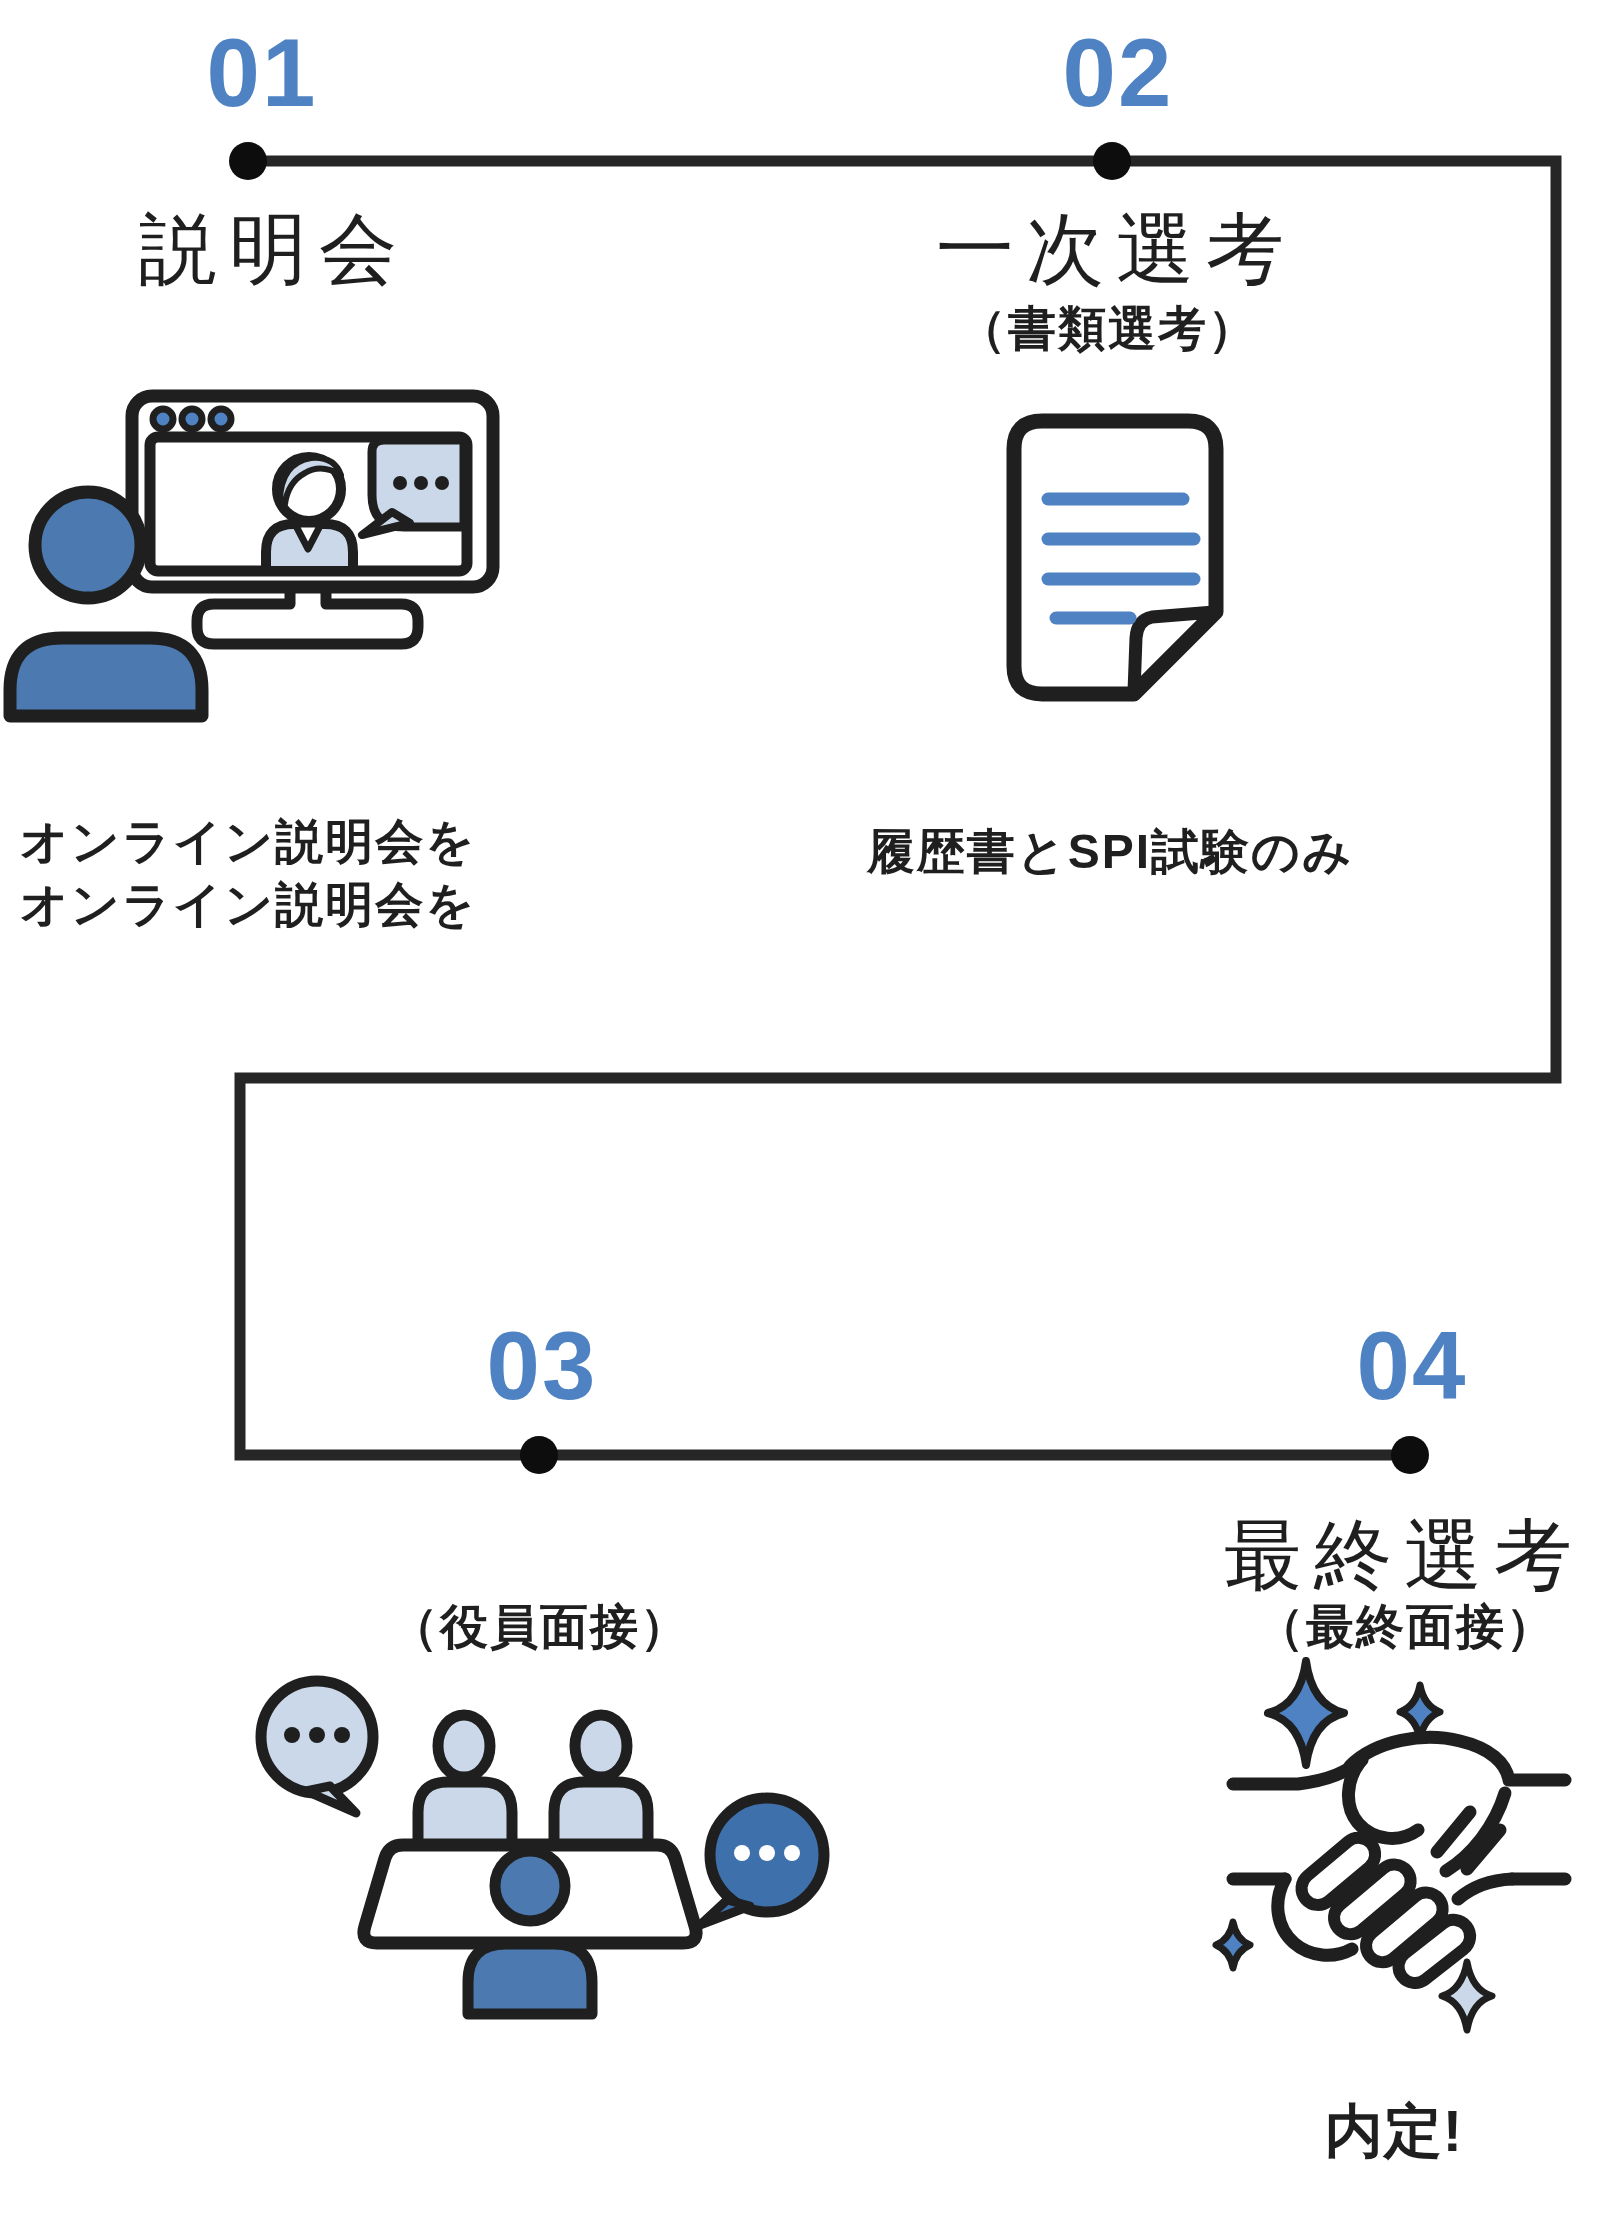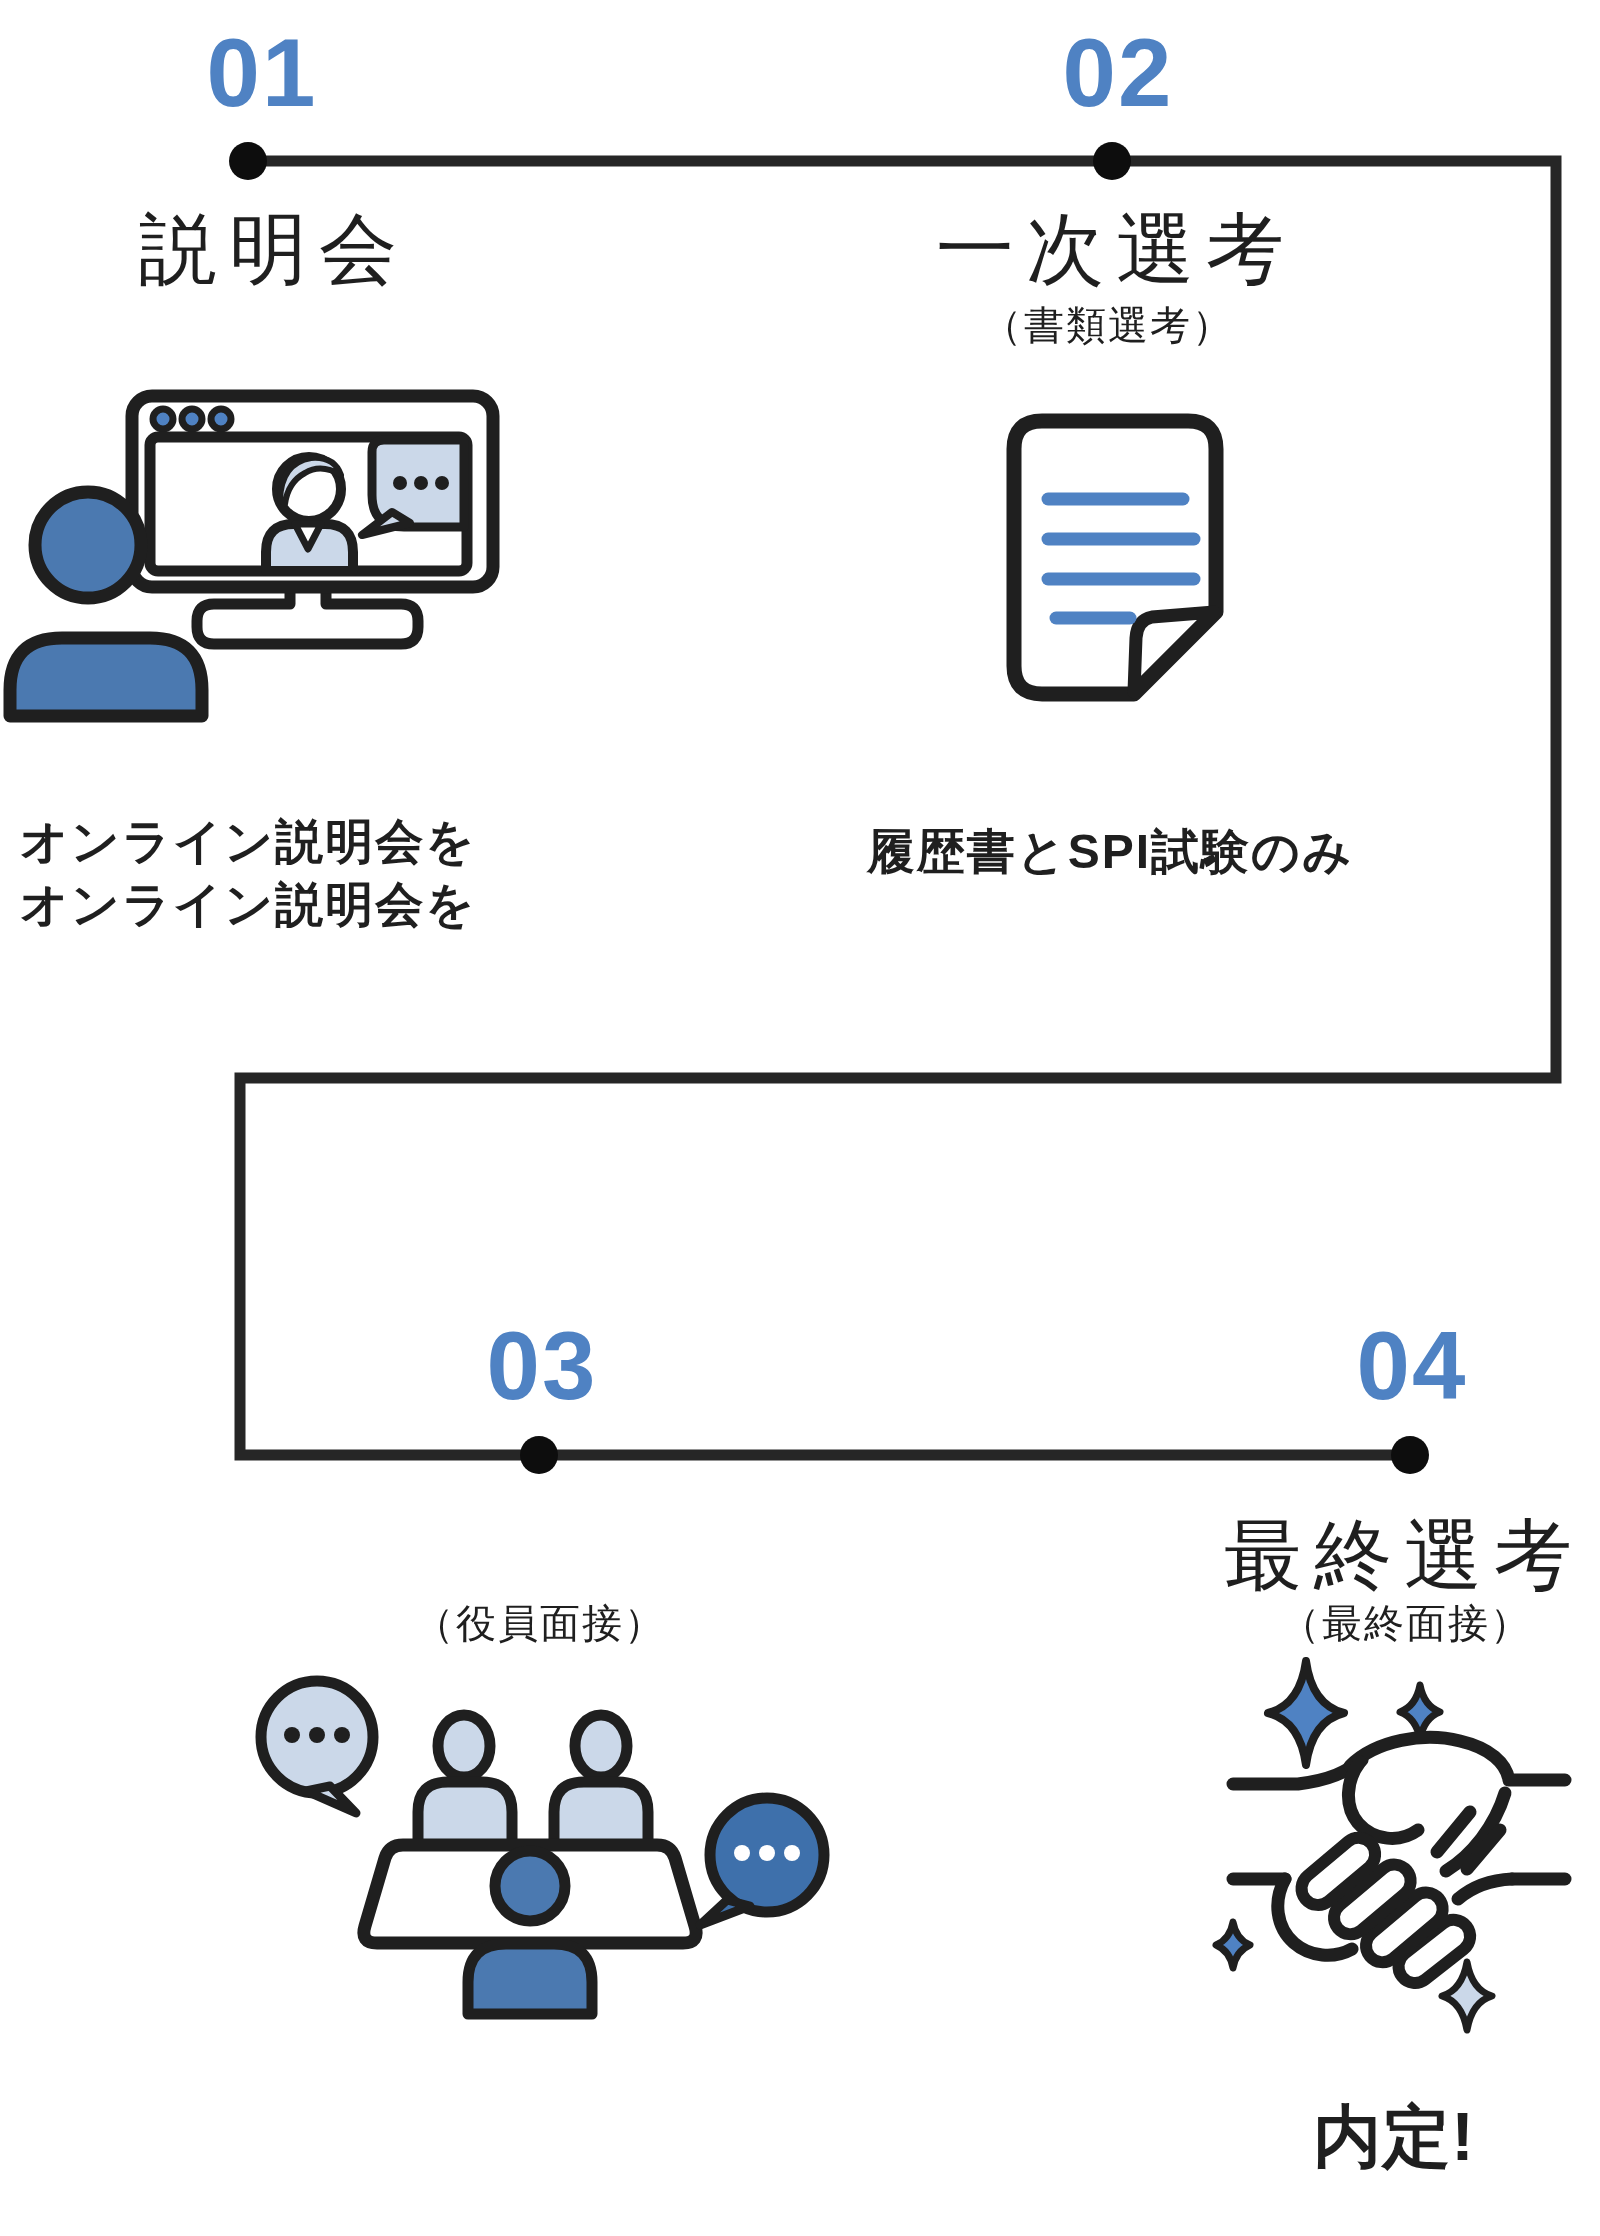--- a/index.html
+++ b/index.html
@@ -4,23 +4,23 @@
 <style>
   html,body{margin:0;padding:0;background:#fff;}
   .canvas{
     position:relative;width:1600px;height:2236px;background:var(--background,#fff);
     overflow:hidden;font-family:"Liberation Sans","DejaVu Sans",sans-serif;
   }
   .art{position:absolute;left:0;top:0;width:1600px;height:2236px;}
   .txt{position:absolute;transform:translateX(-50%);white-space:nowrap;color:var(--ink,#1f1f1f);line-height:1;}
   .num{font-size:96px;font-weight:700;color:var(--accent-blue,#4f82c3);letter-spacing:2px;}
   .title{font-size:78px;font-weight:400;letter-spacing:12px;text-indent:12px;}
-  .subtitle{font-size:40px;font-weight:400;letter-spacing:2px;}
+  .subtitle{font-size:48px;font-weight:700;letter-spacing:2px;}
   .caption{font-size:48px;font-weight:700;line-height:1.32;text-align:center;letter-spacing:2px;}
-  .result{font-size:68px;font-weight:700;letter-spacing:1px;}
+  .result{font-size:58px;font-weight:700;letter-spacing:1px;}
 
   
   .ink{stroke:var(--ink,#1f1f1f);}
   .rnd{stroke-linecap:round;stroke-linejoin:round;}
   .nofill{fill:none;}
   .white{fill:#ffffff;}
   .lb{fill:var(--light-blue,#cbd8e9);}
   .db{fill:var(--fill-blue,#4b79b0);}
   .ab{fill:var(--accent-blue,#4f82c3);}
   .bb{fill:var(--bubble-blue,#3e70ab);}

